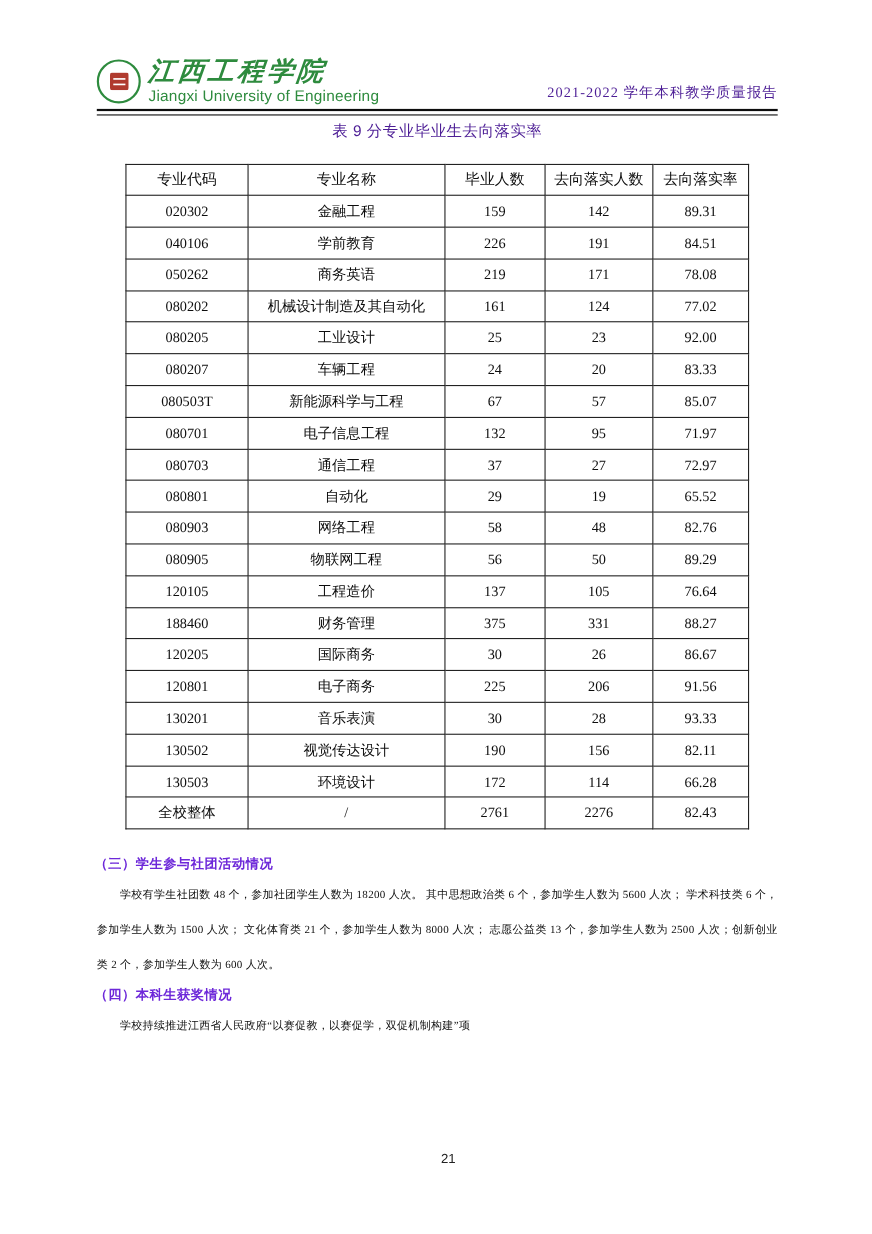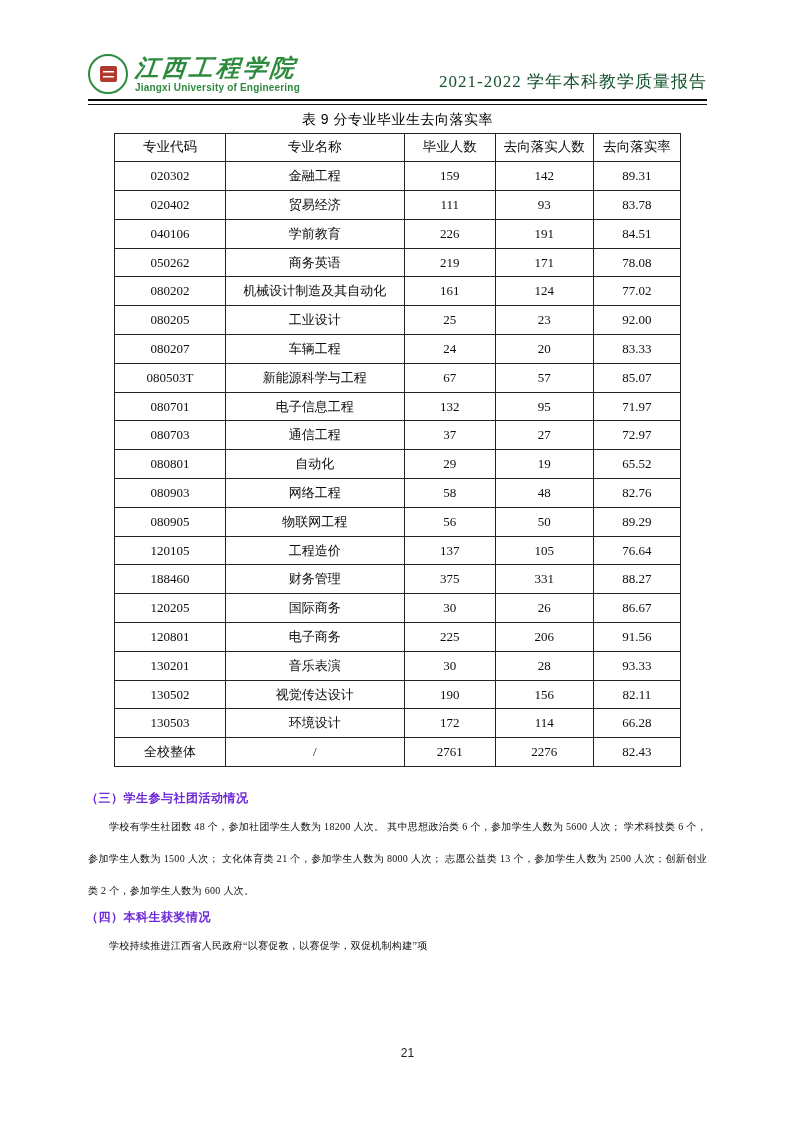--- a/index.html
+++ b/index.html
@@ -26,38 +26,38 @@
     background-position:3px 5px,3px 10px;
     background-repeat:no-repeat;
   }
   .logo-text{display:flex;flex-direction:column;line-height:1;}
   .logo-zh{
     font-family:"DejaVu Serif","Liberation Serif",serif;
     font-weight:bold;font-style:italic;font-size:24px;color:#2e8b3e;
     letter-spacing:3px;transform:skewX(-6deg);
   }
   .logo-en{
-    font-family:"Liberation Sans",sans-serif;font-weight:bold;
-    font-size:10px;color:#2e8b3e;margin-top:3px;letter-spacing:.2px;
+    font-family:"Liberation Sans",sans-serif;font-weight:normal;
+    font-size:14px;color:#2e8b3e;margin-top:3px;letter-spacing:.2px;
   }
   .report-title{
-    font-size:17px;letter-spacing:1px;color:#14532d;padding-bottom:1px;
+    font-size:13px;letter-spacing:1px;color:#4c1d95;padding-bottom:1px;
   }
   .double-rule{
     margin-top:5px;height:2.5px;
     border-top:2.5px solid #0d0d0d;border-bottom:1.5px solid #0d0d0d;
   }
 
   
   .tbl-caption{
-    text-align:center;font-size:14px;margin-top:6px;color:#000000;
+    text-align:center;font-size:14px;margin-top:6px;color:#4c1d95;
     font-family:"Liberation Sans",sans-serif;letter-spacing:.5px;
   }
   table.data{
-    border-collapse:collapse;margin:4px auto 0;width:567px;table-layout:fixed;
+    border-collapse:collapse;margin:20px auto 0;width:567px;table-layout:fixed;
   }
   table.data th,table.data td{
     border:1px solid #222;text-align:center;vertical-align:middle;
     height:27.8px;padding:0 2px;font-weight:normal;
     font-size:13px;color:#0d0d0d;overflow:hidden;white-space:nowrap;
   }
   table.data th{font-size:13.5px;}
   col.c1{width:19.6%} col.c2{width:31.6%} col.c3{width:16.1%}
   col.c4{width:17.3%} col.c5{width:15.4%}
 
@@ -119,27 +119,20 @@
       </thead>
       <tbody>
           <tr>
             <td>020302</td>
             <td>金融工程</td>
             <td>159</td>
             <td>142</td>
             <td>89.31</td>
           </tr>
           <tr>
-            <td>020402</td>
-            <td>贸易经济</td>
-            <td>111</td>
-            <td>93</td>
-            <td>83.78</td>
-          </tr>
-          <tr>
             <td>040106</td>
             <td>学前教育</td>
             <td>226</td>
             <td>191</td>
             <td>84.51</td>
           </tr>
           <tr>
             <td>050262</td>
             <td>商务英语</td>
             <td>219</td>

